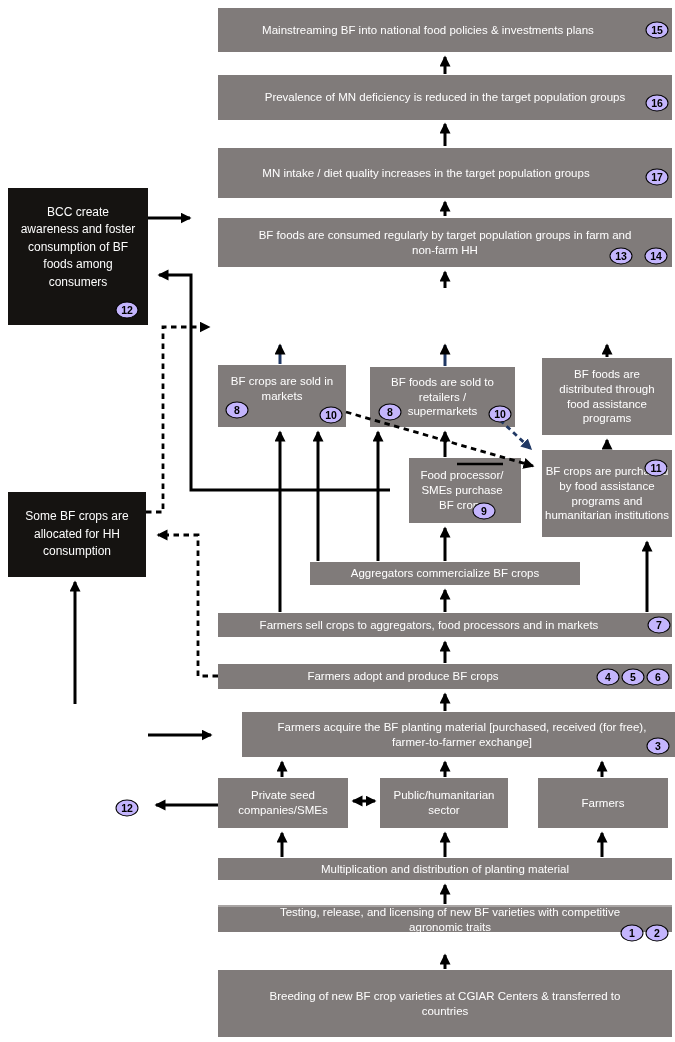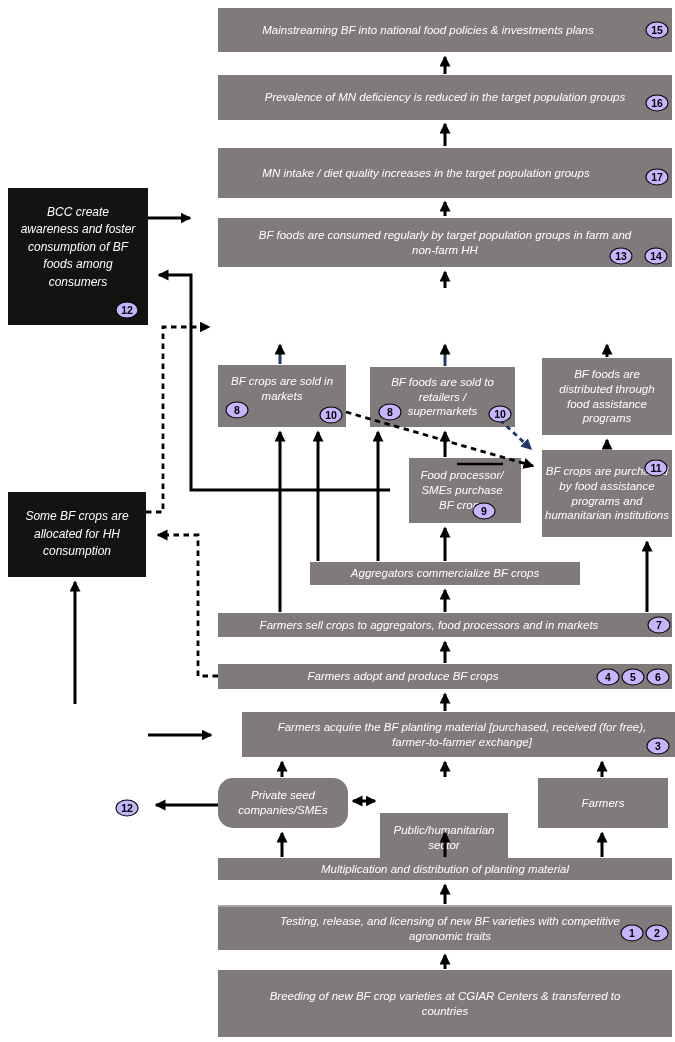--- a/index.html
+++ b/index.html
@@ -6,21 +6,20 @@
   #stage{
     position:relative;width:675px;height:1042px;background:#ffffff;
     font-family:"Liberation Sans",sans-serif;overflow:hidden;
   }
   .node{
     position:absolute;box-sizing:border-box;
     background:#807b7a;color:#ffffff;
     display:flex;align-items:center;justify-content:center;
     text-align:center;font-size:11.5px;line-height:1.3;
     padding:2px 8px;
-    font-style:italic;
   }
   .node.black{
     background:#151311;color:#fdfdfd;font-size:12px;line-height:1.45;
     padding:4px 10px;
   }
   .badge{
     position:absolute;width:23px;height:17px;border-radius:50%;
     background:#c4b5fd;border:1.6px solid #000000;color:#000000;
     display:flex;align-items:center;justify-content:center;
     font-size:10.5px;font-weight:bold;line-height:1;
@@ -106,26 +105,26 @@
   <div class="node" style="left:370px;top:367px;width:145px;height:60px;padding-left:14px;padding-right:14px;">BF foods are sold to retailers / supermarkets</div>
 
   <div class="node" style="left:409px;top:458px;width:112px;height:65px;padding-right:14px;">Food processor/ SMEs purchase BF crops</div>
   <div class="node" style="left:542px;top:450px;width:130px;height:87px;padding-left:3px;padding-right:3px;">BF crops are purchased by food assistance programs and humanitarian institutions</div>
 
   <div class="node" style="left:310px;top:562px;width:270px;height:23px;">Aggregators commercialize BF crops</div>
   <div class="node" style="left:218px;top:613px;width:454px;height:24px;padding-right:40px;">Farmers sell crops to aggregators, food processors and in markets</div>
   <div class="node" style="left:218px;top:664px;width:454px;height:25px;padding-right:92px;">Farmers adopt and produce BF crops</div>
   <div class="node" style="left:218px;top:712px;width:454px;height:45px;padding-left:20px;padding-right:34px;margin-left:24px;">Farmers acquire the BF planting material [purchased, received (for free), farmer-to-farmer exchange]</div>
 
-  <div class="node" style="left:218px;top:778px;width:130px;height:50px;border-radius:15px;">Private seed companies/SMEs</div>
-  <div class="node" style="left:380px;top:778px;width:128px;height:50px;margin-top:35px;">Public/humanitarian sector</div>
+  <div class="node" style="left:218px;top:778px;width:130px;height:50px;">Private seed companies/SMEs</div>
+  <div class="node" style="left:380px;top:778px;width:128px;height:50px;">Public/humanitarian sector</div>
   <div class="node" style="left:538px;top:778px;width:130px;height:50px;">Farmers</div>
 
   <div class="node" style="left:218px;top:858px;width:454px;height:22px;">Multiplication and distribution of planting material</div>
-  <div class="node" style="left:218px;top:905px;width:454px;height:45px;padding-left:40px;padding-right:30px;border-top:2px solid #a9a5a4;">Testing, release, and licensing of new BF varieties with competitive agronomic traits</div>
+  <div class="node" style="left:218px;top:905px;width:454px;height:27px;padding-left:40px;padding-right:30px;border-top:2px solid #a9a5a4;">Testing, release, and licensing of new BF varieties with competitive agronomic traits</div>
   <div class="node" style="left:218px;top:970px;width:454px;height:67px;padding-left:50px;padding-right:50px;">Breeding of new BF crop varieties at CGIAR Centers &amp; transferred to countries</div>
 
   <div class="node black" style="left:8px;top:188px;width:140px;height:137px;padding-bottom:22px;">BCC create awareness and foster consumption of BF foods among consumers</div>
   <div class="node black" style="left:8px;top:492px;width:138px;height:85px;">Some BF crops are allocated for HH consumption</div>
 
   <div class="badge" style="left:657px;top:30px;">15</div>
   <div class="badge" style="left:657px;top:103px;">16</div>
   <div class="badge" style="left:657px;top:177px;">17</div>
   <div class="badge" style="left:621px;top:256px;">13</div>
   <div class="badge" style="left:656px;top:256px;">14</div>

